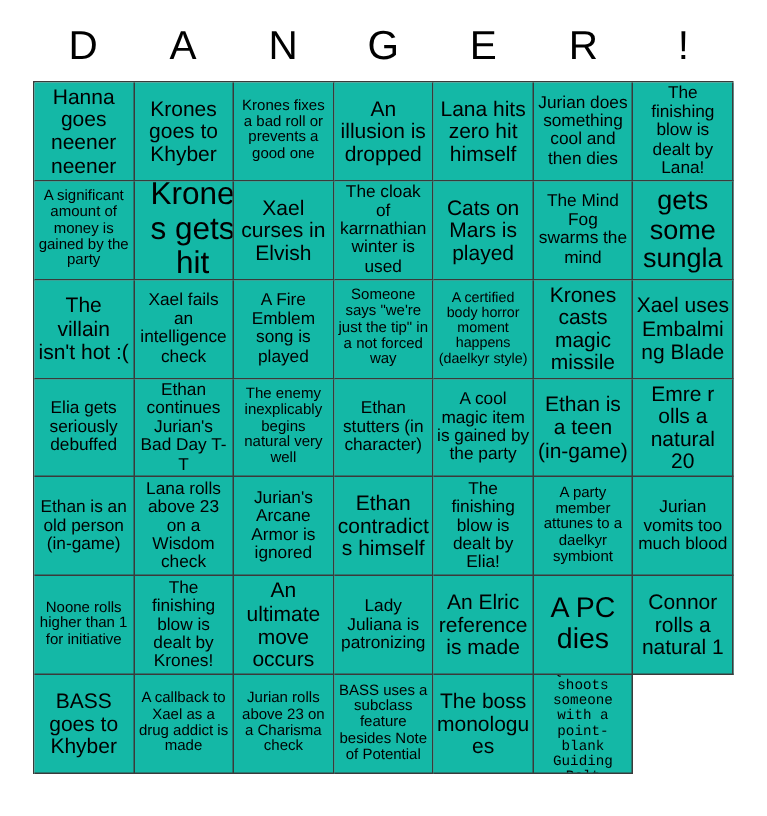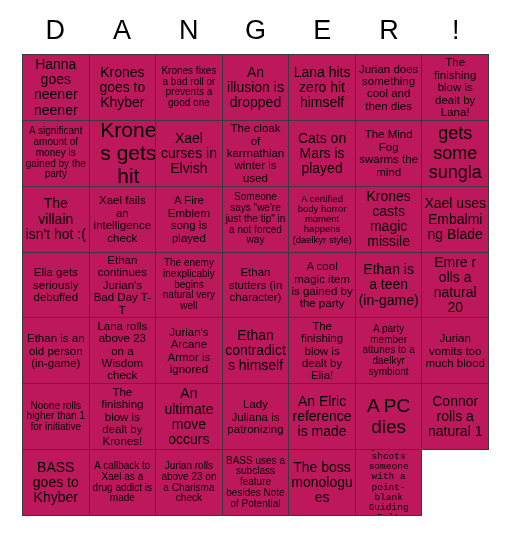--- a/index.html
+++ b/index.html
@@ -56,21 +56,21 @@
   .cell {
     border-right: 1px solid #3a3a3a;
     border-bottom: 1px solid #3a3a3a;
     box-sizing: border-box;
     display: flex;
     align-items: center;
     justify-content: center;
     text-align: center;
     padding: 1px 2px;
     overflow: hidden;
-    background: #be185d;
+    background: #14b8a6;
   }
   .cell-text {
     display: block;
     width: 100%;
     line-height: 1.08;
     word-wrap: break-word;
     hyphens: none;
   }
   
   .fs-xl .cell-text { font-size: 19px; }

